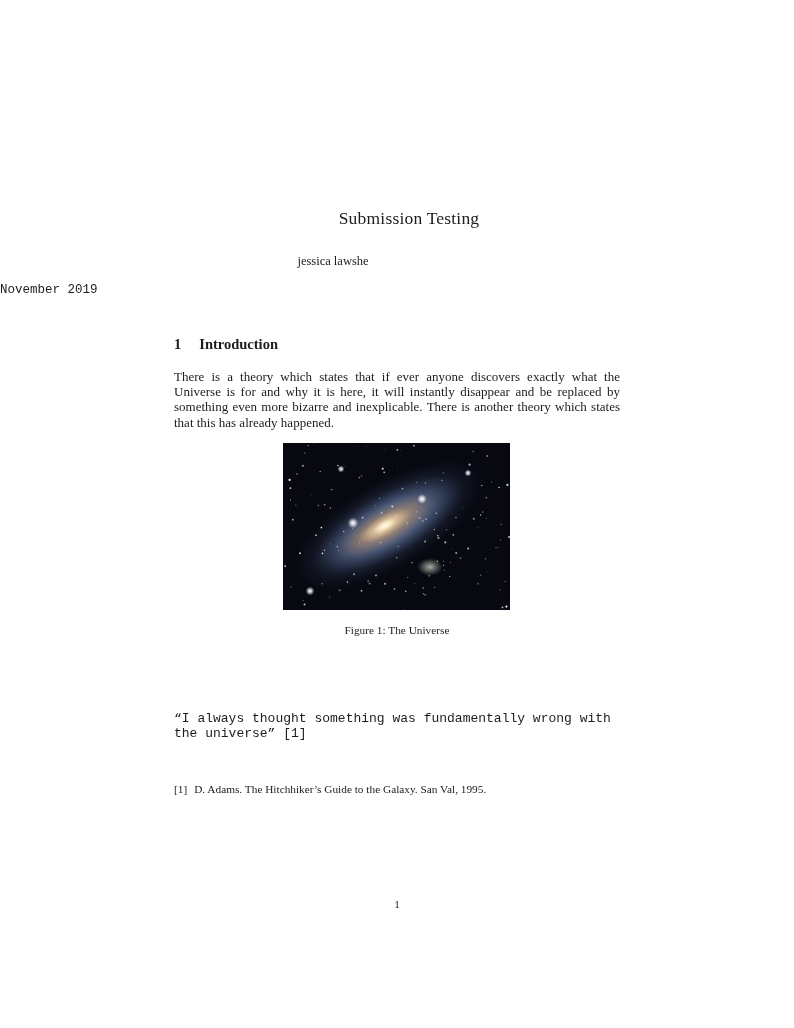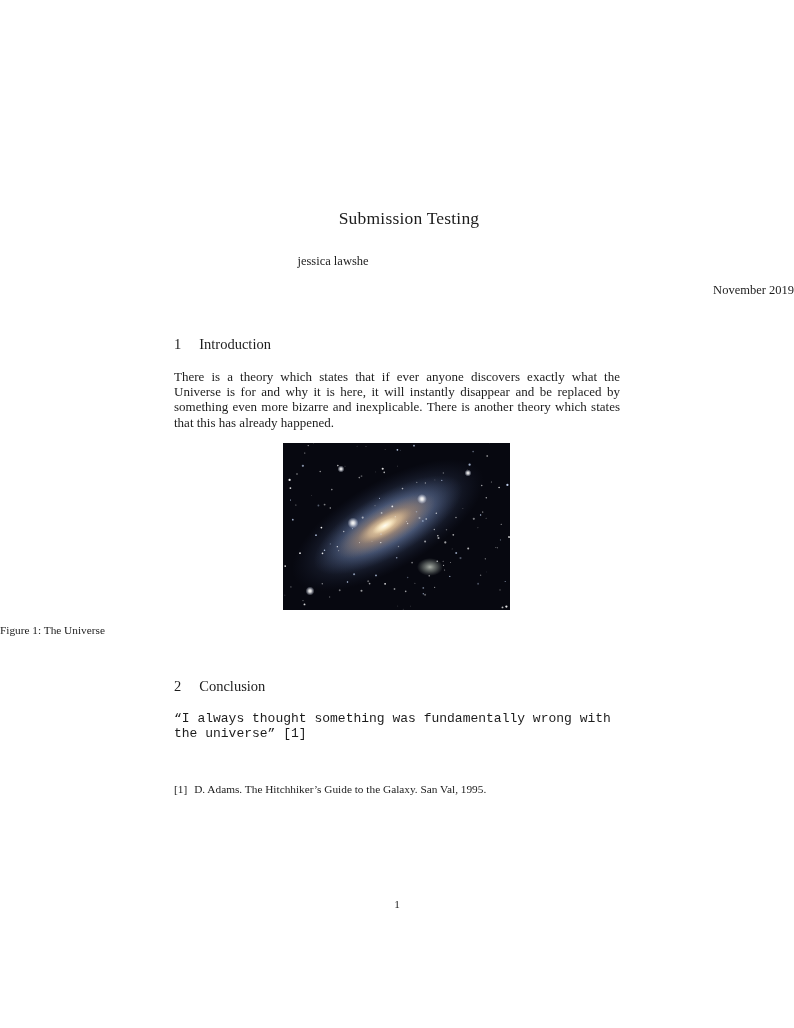--- a/index.html
+++ b/index.html
@@ -26,28 +26,29 @@
     letter-spacing: 0.2px;
     padding-left: 12px;
   }
   .doc-author {
     top: 254px; left: 0; width: 666px;
     text-align: center;
     font-size: 12.5px;
   }
   .doc-date {
     top: 283px; left: 0; width: 794px;
-    text-align: right;
+    text-align: left;
     font-size: 12.5px;
+    font-family: Liberation Mono, monospace;
   }
 
   .section-heading {
     left: 174px; width: 446px;
     font-size: 14.5px;
-    font-weight: normal;
+    font-weight: bold;
     white-space: nowrap;
   }
   .section-number { display: inline-block; margin-right: 18px; }
 
   .heading-1 { top: 336px; }
   .heading-2 { top: 678px; }
   .heading-refs { top: 748px; }
 
   .body-text {
     left: 174px; width: 446px;
@@ -58,21 +59,21 @@
   .para-1 { top: 369px; }
   .conclusion-text { top: 711px; text-align: left; font-family: Liberation Mono, monospace; }
 
   .figure-wrap {
     top: 443px; left: 283px;
     width: 227px; height: 167px;
     line-height: 0;
   }
   .figure-caption {
     top: 624px; left: 0; width: 794px;
-    text-align: left;
+    text-align: center;
     font-size: 11.3px;
   }
 
   .ref-entry {
     top: 782px; left: 174px; width: 460px;
     font-size: 11.3px;
     line-height: 15.2px;
     display: flex;
   }
   .ref-label { margin-right: 7px; flex: 0 0 auto; }
@@ -295,23 +296,20 @@
             <circle cx="78.5" cy="147.7" r="1.03" fill="#ffffff" opacity="0.60"></circle>
             <circle cx="39.5" cy="110.4" r="0.82" fill="#ffffff" opacity="0.91"></circle>
             <circle cx="92.0" cy="62.8" r="0.44" fill="#ffffff" opacity="0.67"></circle>
           </g>
       </svg>
     </span>
   </div>
 
   <div class="abs figure-caption">Figure 1: The Universe</div>
 
-  <div class="abs section-heading heading-2">
-    <span class="section-number">2</span><span>Conclusion</span>
-  </div>
 
   <div class="abs body-text conclusion-text">“I always thought something was fundamentally wrong with the universe” [1]</div>
 
 
   <div class="abs ref-entry">
     <span class="ref-label">[1]</span>
     <span class="ref-body"><span>D. Adams.</span>
       <span class="ref-title-italic">The Hitchhiker’s Guide to the Galaxy.</span>
       <span>San Val, 1995.</span></span>
   </div>

